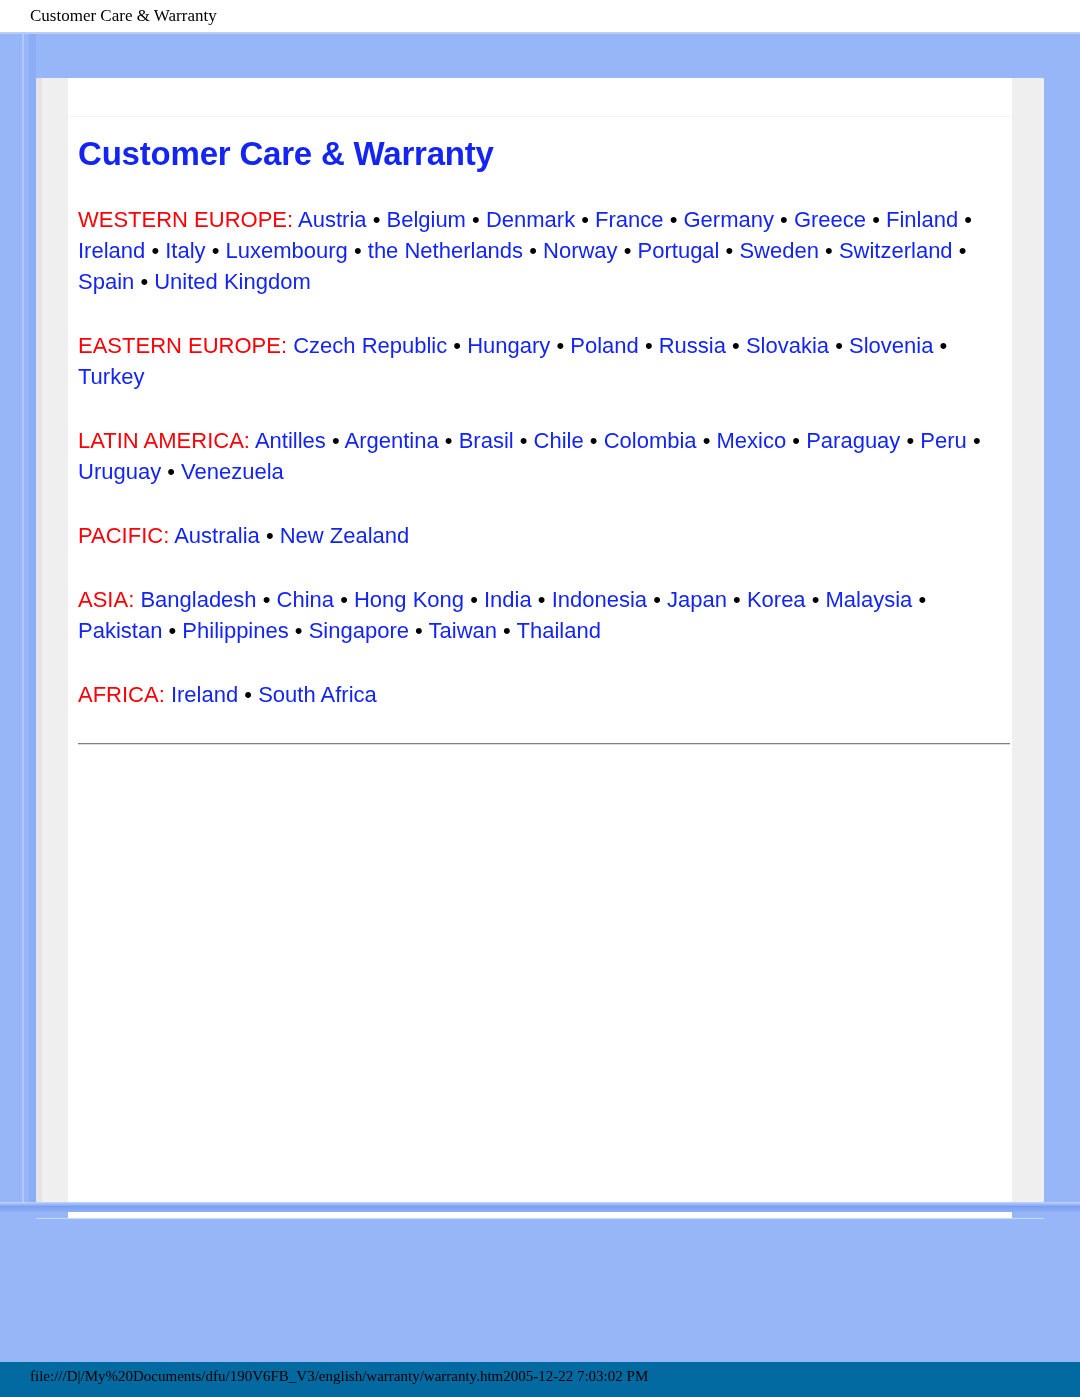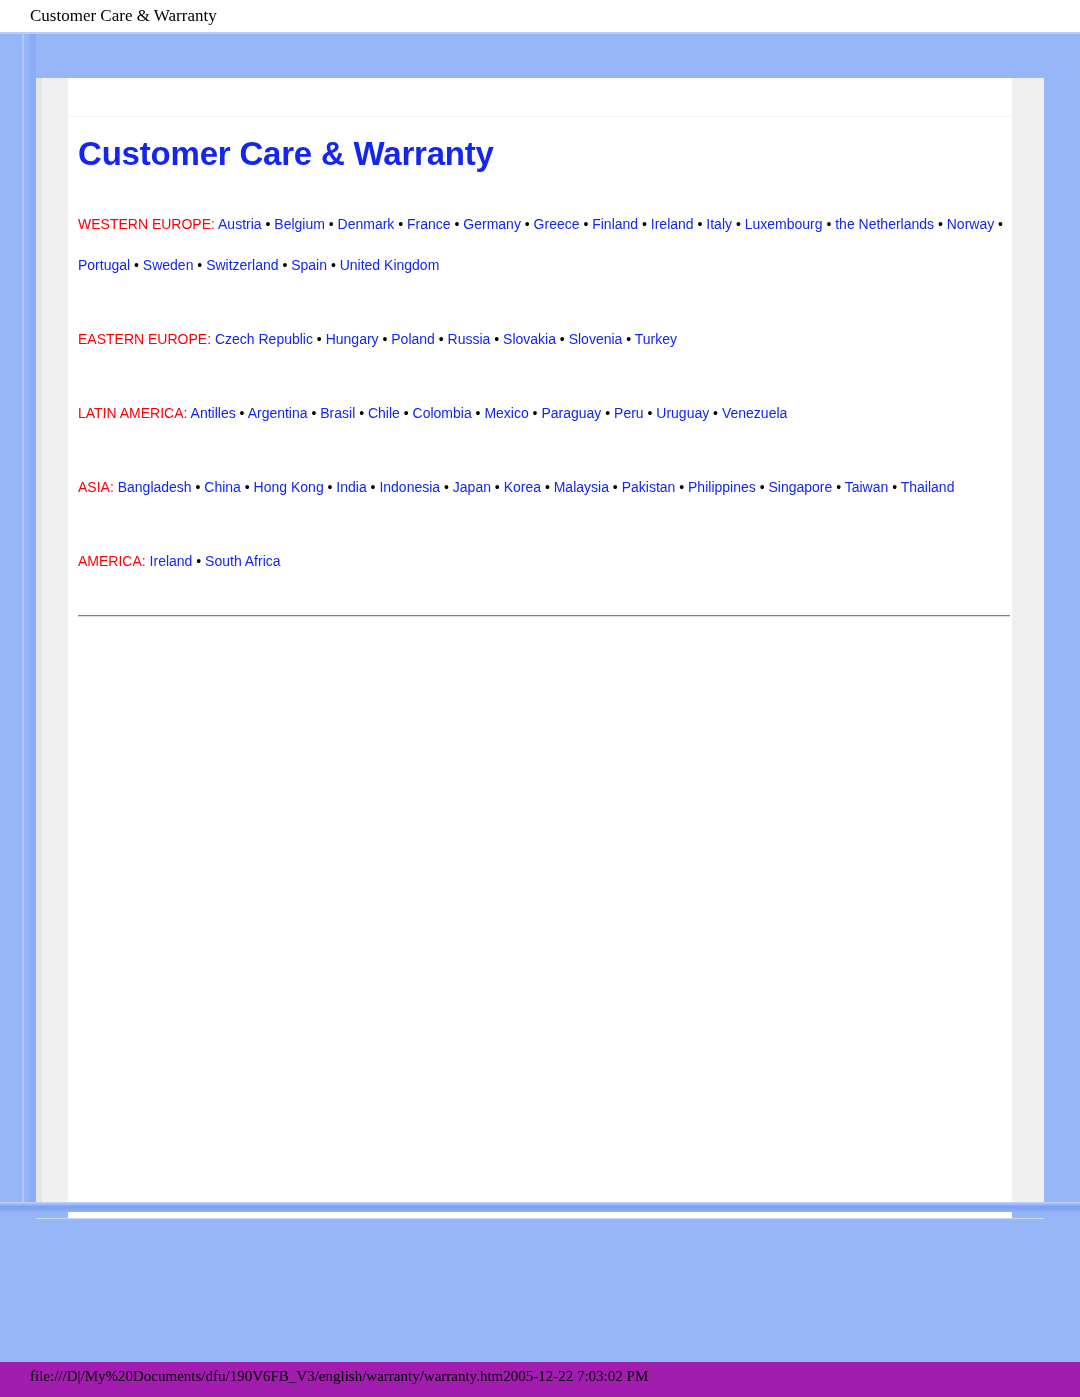--- a/index.html
+++ b/index.html
@@ -147,22 +147,22 @@
     line-height: 30px;
     color: #000000;
     max-width: 880px;
   }
 
   .regions {
     margin: 30px 0 0 0;
   }
   .region {
     margin: 0 0 33px 0;
-    font-size: 14px;
-    line-height: 41px;
+    font-size: 22px;
+    line-height: 31px;
     max-width: 952px;
   }
   .region-label {
     color: #fb0007;
   }
   .region-link {
     color: #1325f2;
   }
   .sep {
     color: #000000;
@@ -177,21 +177,21 @@
     border-bottom: 1px solid #dcdcdc;
   }
 
   
   .print-footer {
     position: absolute;
     left: 0;
     top: 1362px;
     width: 1080px;
     height: 35px;
-    background: #a21caf;
+    background: #0369a1;
   }
   .print-footer-text {
     position: absolute;
     left: 30px;
     top: 6px;
     font-family: "Liberation Serif", serif;
     font-size: 15px;
     color: #000000;
     white-space: nowrap;
   }
@@ -218,22 +218,23 @@
     <div class="content">
 
       <h1 class="doc-title">Customer Care &amp; Warranty</h1>
 
 
       <div class="regions">
 
       <p class="region"><span class="region-label">WESTERN EUROPE:</span> <a class="region-link" href="#" style="text-decoration: none;">Austria</a><span class="sep"> • </span><a class="region-link" href="#" style="text-decoration: none;">Belgium</a><span class="sep"> • </span><a class="region-link" href="#" style="text-decoration: none;">Denmark</a><span class="sep"> • </span><a class="region-link" href="#" style="text-decoration: none;">France</a><span class="sep"> • </span><a class="region-link" href="#" style="text-decoration: none;">Germany</a><span class="sep"> • </span><a class="region-link" href="#" style="text-decoration: none;">Greece</a><span class="sep"> • </span><a class="region-link" href="#" style="text-decoration: none;">Finland</a><span class="sep"> • </span><a class="region-link" href="#" style="text-decoration: none;">Ireland</a><span class="sep"> • </span><a class="region-link" href="#" style="text-decoration: none;">Italy</a><span class="sep"> • </span><a class="region-link" href="#" style="text-decoration: none;">Luxembourg</a><span class="sep"> • </span><a class="region-link" href="#" style="text-decoration: none;">the Netherlands</a><span class="sep"> • </span><a class="region-link" href="#" style="text-decoration: none;">Norway</a><span class="sep"> • </span><a class="region-link" href="#" style="text-decoration: none;">Portugal</a><span class="sep"> • </span><a class="region-link" href="#" style="text-decoration: none;">Sweden</a><span class="sep"> • </span><a class="region-link" href="#" style="text-decoration: none;">Switzerland</a><span class="sep"> • </span><a class="region-link" href="#" style="text-decoration: none;">Spain</a><span class="sep"> • </span><a class="region-link" href="#" style="text-decoration: none;">United Kingdom</a></p>
           <p class="region"><span class="region-label">EASTERN EUROPE:</span> <a class="region-link" href="#" style="text-decoration: none;">Czech Republic</a><span class="sep"> • </span><a class="region-link" href="#" style="text-decoration: none;">Hungary</a><span class="sep"> • </span><a class="region-link" href="#" style="text-decoration: none;">Poland</a><span class="sep"> • </span><a class="region-link" href="#" style="text-decoration: none;">Russia</a><span class="sep"> • </span><a class="region-link" href="#" style="text-decoration: none;">Slovakia</a><span class="sep"> • </span><a class="region-link" href="#" style="text-decoration: none;">Slovenia</a><span class="sep"> • </span><a class="region-link" href="#" style="text-decoration: none;">Turkey</a></p>
           <p class="region"><span class="region-label">LATIN AMERICA:</span> <a class="region-link" href="#" style="text-decoration: none;">Antilles</a><span class="sep"> • </span><a class="region-link" href="#" style="text-decoration: none;">Argentina</a><span class="sep"> • </span><a class="region-link" href="#" style="text-decoration: none;">Brasil</a><span class="sep"> • </span><a class="region-link" href="#" style="text-decoration: none;">Chile</a><span class="sep"> • </span><a class="region-link" href="#" style="text-decoration: none;">Colombia</a><span class="sep"> • </span><a class="region-link" href="#" style="text-decoration: none;">Mexico</a><span class="sep"> • </span><a class="region-link" href="#" style="text-decoration: none;">Paraguay</a><span class="sep"> • </span><a class="region-link" href="#" style="text-decoration: none;">Peru</a><span class="sep"> • </span><a class="region-link" href="#" style="text-decoration: none;">Uruguay</a><span class="sep"> • </span><a class="region-link" href="#" style="text-decoration: none;">Venezuela</a></p>
+          <p class="region"><span class="region-label">PACIFIC:</span> <a class="region-link" href="#" style="text-decoration: none;">Australia</a><span class="sep"> • </span><a class="region-link" href="#" style="text-decoration: none;">New Zealand</a></p>
           <p class="region"><span class="region-label">ASIA:</span> <a class="region-link" href="#" style="text-decoration: none;">Bangladesh</a><span class="sep"> • </span><a class="region-link" href="#" style="text-decoration: none;">China</a><span class="sep"> • </span><a class="region-link" href="#" style="text-decoration: none;">Hong Kong</a><span class="sep"> • </span><a class="region-link" href="#" style="text-decoration: none;">India</a><span class="sep"> • </span><a class="region-link" href="#" style="text-decoration: none;">Indonesia</a><span class="sep"> • </span><a class="region-link" href="#" style="text-decoration: none;">Japan</a><span class="sep"> • </span><a class="region-link" href="#" style="text-decoration: none;">Korea</a><span class="sep"> • </span><a class="region-link" href="#" style="text-decoration: none;">Malaysia</a><span class="sep"> • </span><a class="region-link" href="#" style="text-decoration: none;">Pakistan</a><span class="sep"> • </span><a class="region-link" href="#" style="text-decoration: none;">Philippines</a><span class="sep"> • </span><a class="region-link" href="#" style="text-decoration: none;">Singapore</a><span class="sep"> • </span><a class="region-link" href="#" style="text-decoration: none;">Taiwan</a><span class="sep"> • </span><a class="region-link" href="#" style="text-decoration: none;">Thailand</a></p>
-          <p class="region"><span class="region-label">AMERICA:</span> <a class="region-link" href="#" style="text-decoration: none;">Ireland</a><span class="sep"> • </span><a class="region-link" href="#" style="text-decoration: none; text-align: right;">South Africa</a></p>
+          <p class="region"><span class="region-label">AFRICA:</span> <a class="region-link" href="#" style="text-decoration: none;">Ireland</a><span class="sep"> • </span><a class="region-link" href="#" style="text-decoration: none; text-align: right;">South Africa</a></p>
         </div>
 
       <hr class="content-hr">
     </div>
   </div>
 
   <div class="canvas-rule-bottom"></div>
   <div class="canvas-hairline"></div>
 </div>
 

